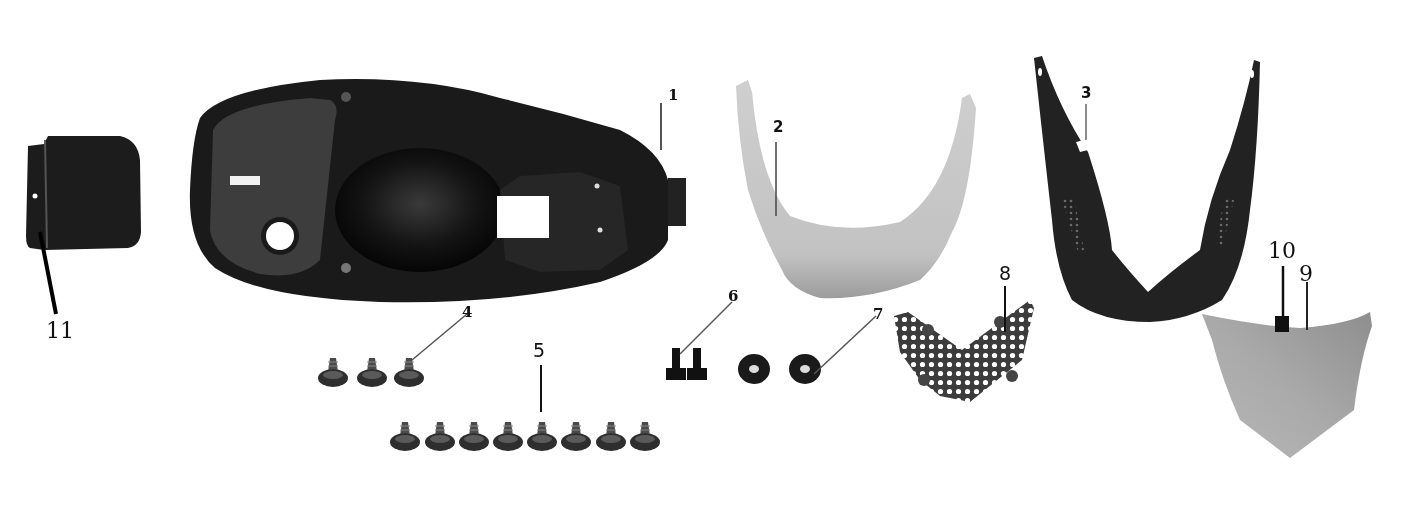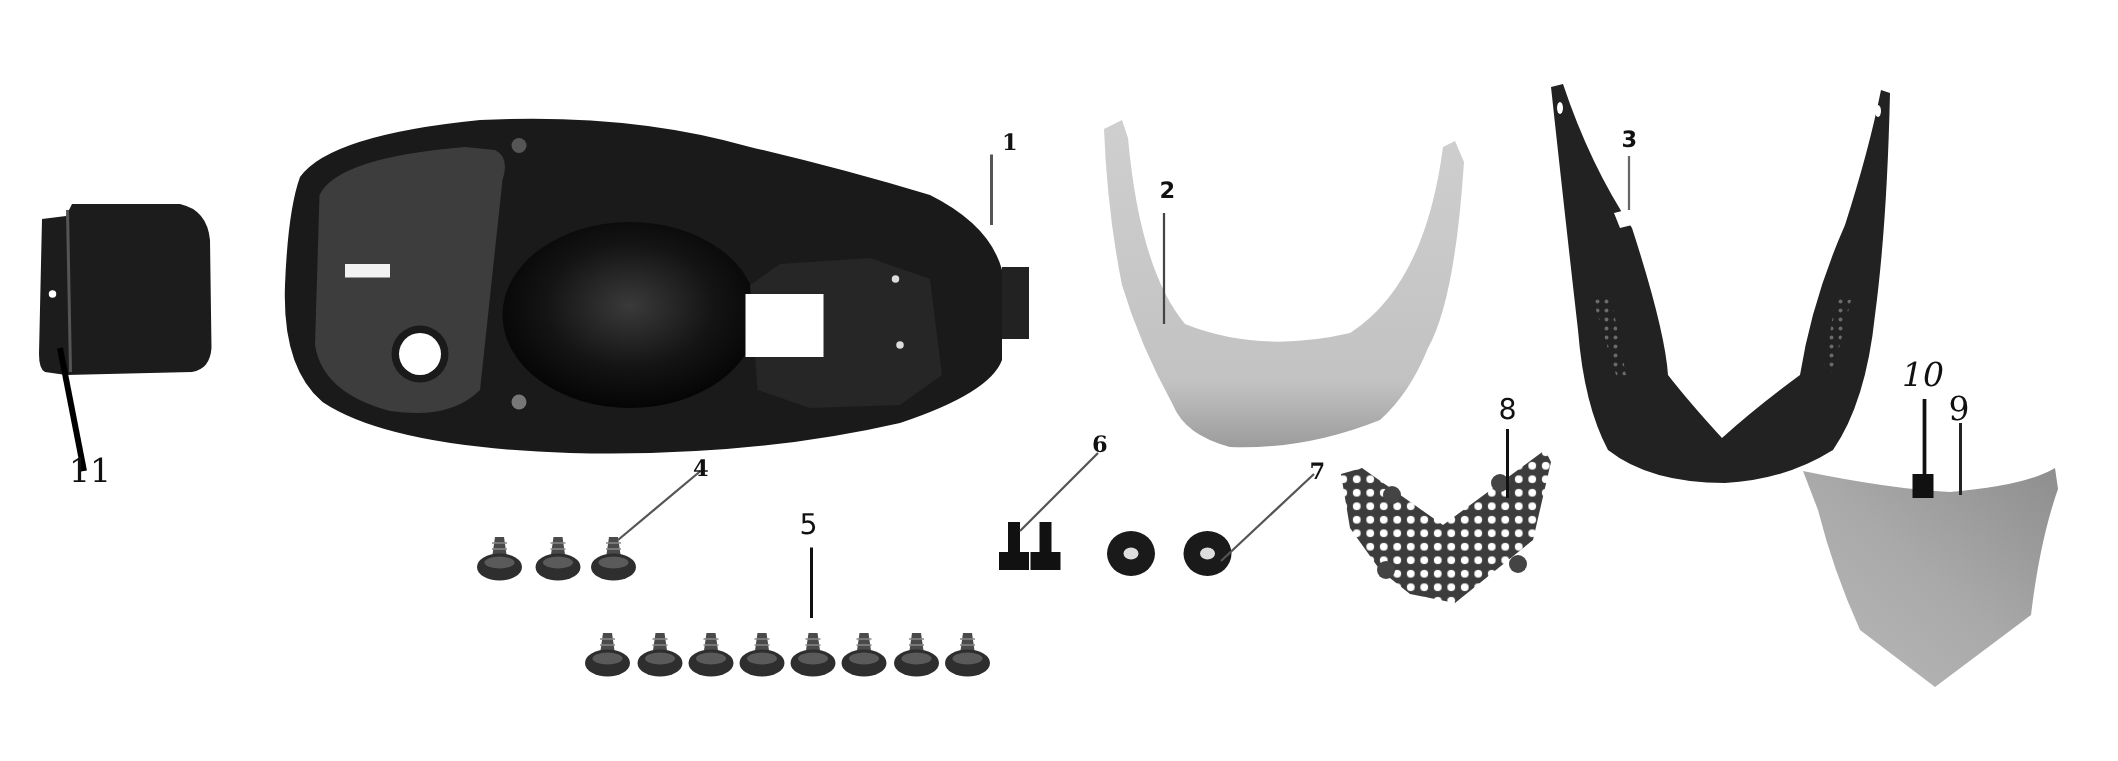--- a/index.html
+++ b/index.html
@@ -141,14 +141,14 @@
 
 <div class="callout small" style="left:668px;top:88px;">1</div>
 <div class="callout small sans" style="left:773px;top:120px;">2</div>
 <div class="callout small sans" style="left:1081px;top:86px;">3</div>
 <div class="callout small" style="left:462px;top:305px;">4</div>
 <div class="callout large sans" style="left:533px;top:341px;font-size:19px;">5</div>
 <div class="callout small" style="left:728px;top:289px;">6</div>
 <div class="callout small" style="left:873px;top:307px;">7</div>
 <div class="callout large sans" style="left:999px;top:264px;font-size:19px;">8</div>
 <div class="callout large" style="left:1299px;top:263px;">9</div>
-<div class="callout large" style="left:1268px;top:240px;font-style:italic;">10</div>
-<div class="callout large" style="left:46px;top:304px;">11</div>
+<div class="callout large" style="left:1268px;top:240px;">10</div>
+<div class="callout large" style="left:46px;top:320px;">11</div>
 
 </body></html>

